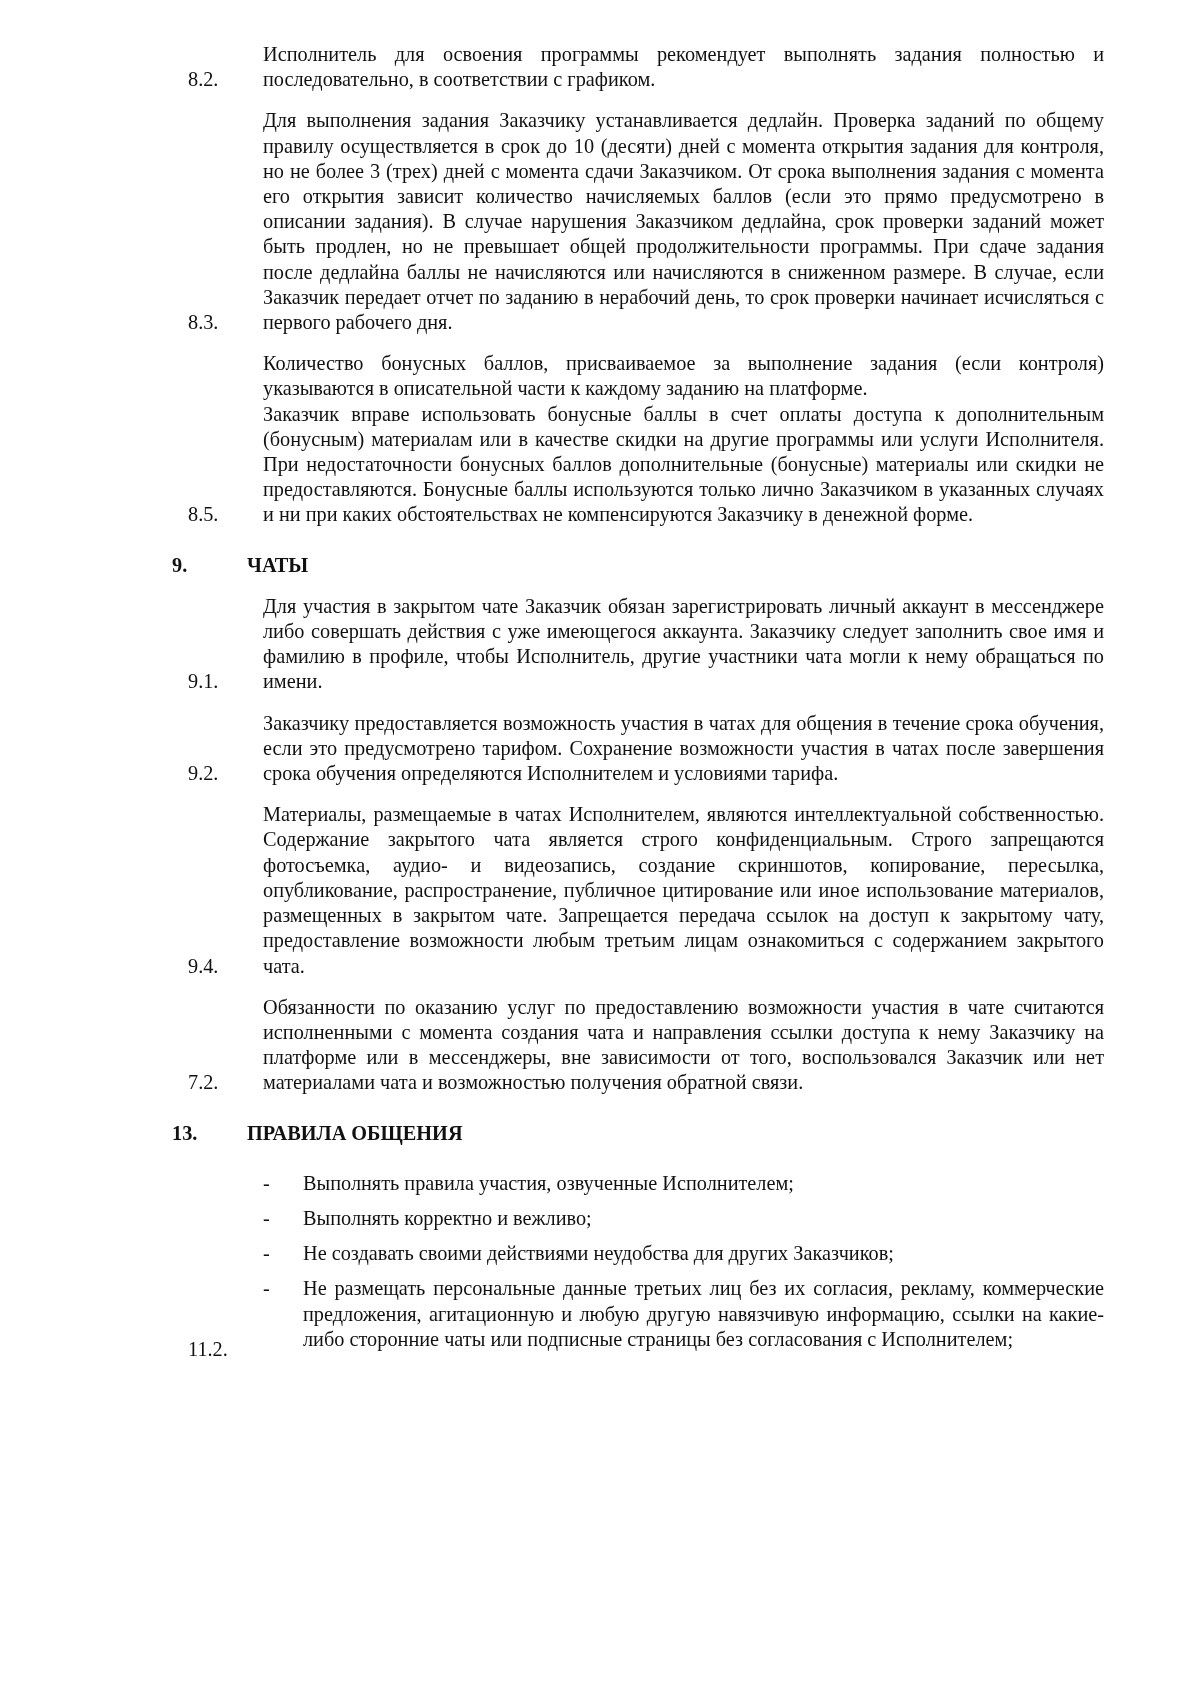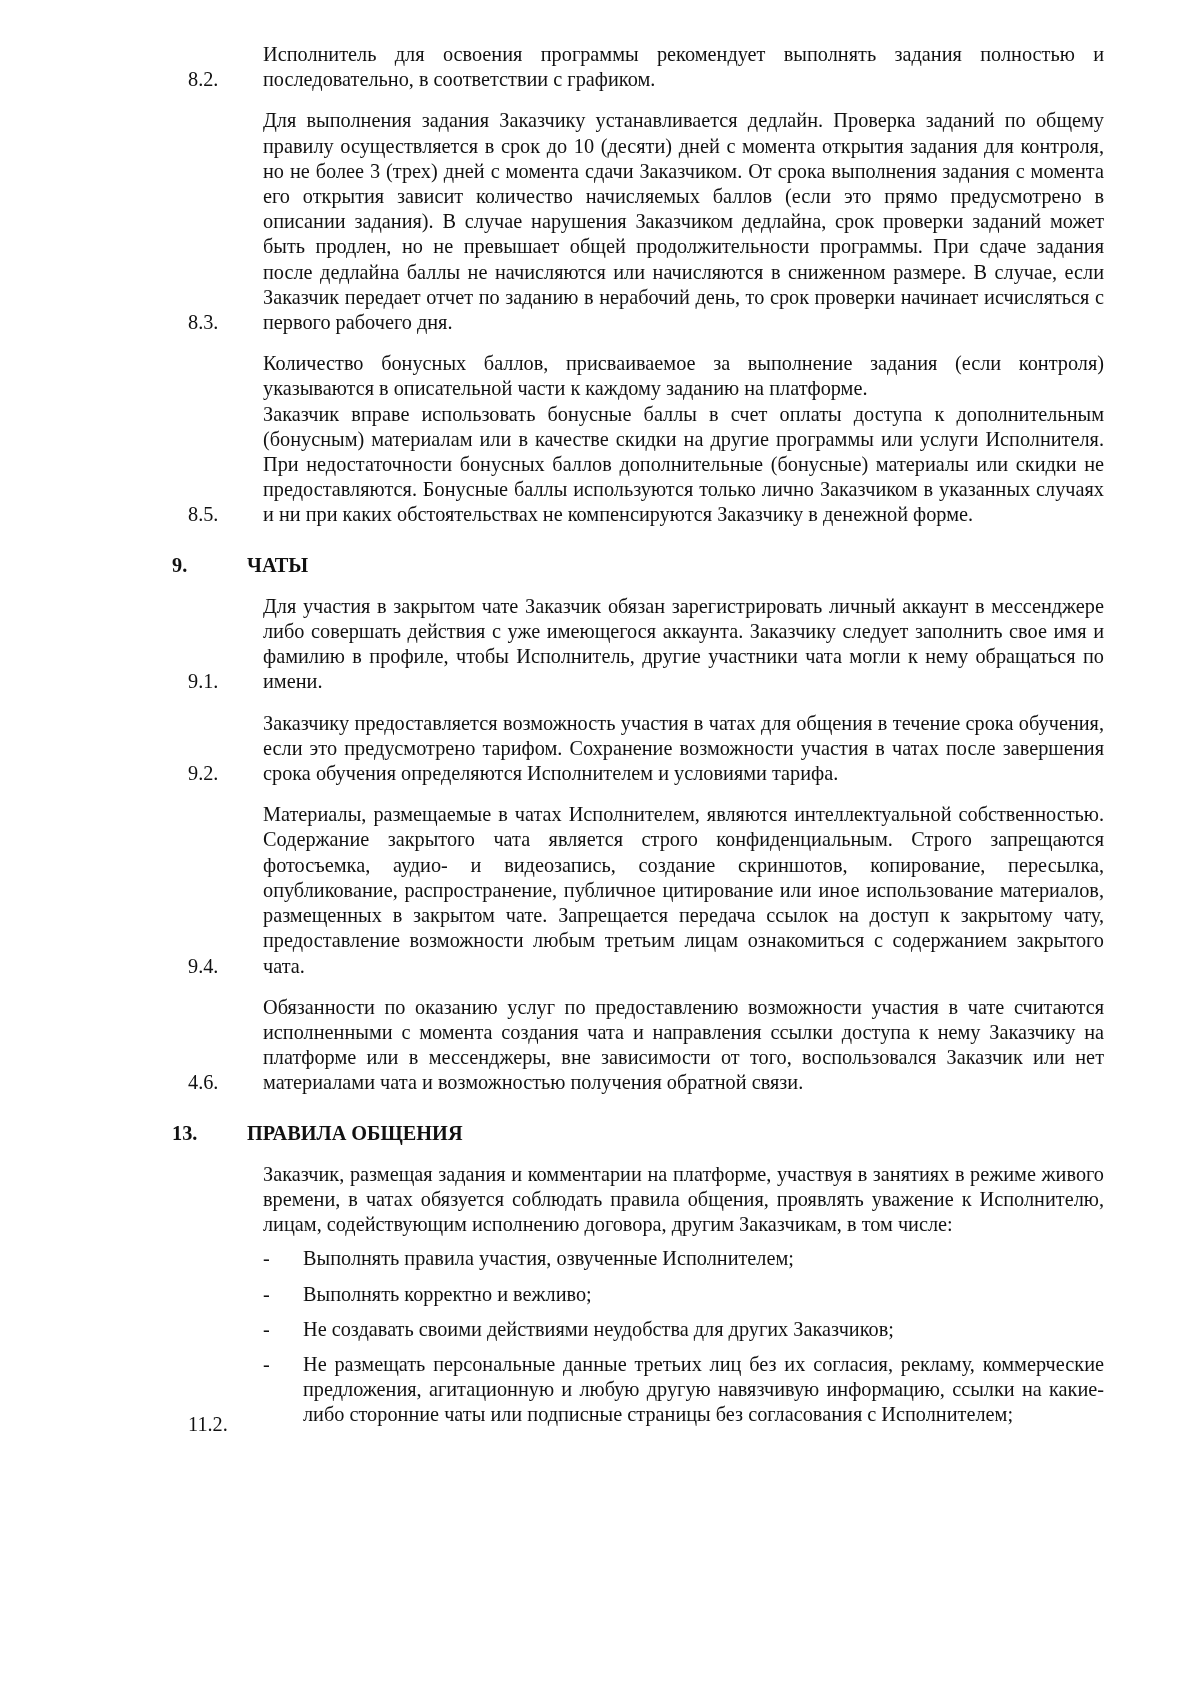--- a/index.html
+++ b/index.html
@@ -114,36 +114,35 @@
 
   <div class="clause">
     <div class="num">9.4.</div>
     <div class="body">
       <p>Материалы, размещаемые в чатах Исполнителем, являются интеллектуальной собственностью. Содержание закрытого чата является строго конфиденциальным. Строго запрещаются фотосъемка, аудио- и видеозапись, создание скриншотов, копирование, пересылка, опубликование, распространение, публичное цитирование или иное использование материалов, размещенных в закрытом чате. Запрещается передача ссылок на доступ к закрытому чату, предоставление возможности любым третьим лицам ознакомиться с содержанием закрытого чата.</p>
     </div>
   </div>
 
 
   <div class="clause">
-    <div class="num">4.6.</div>
+    <div class="num">7.2.</div>
     <div class="body">
       <p>Обязанности по оказанию услуг по предоставлению возможности участия в чате считаются исполненными с момента создания чата и направления ссылки доступа к нему Заказчику на платформе или в мессенджеры, вне зависимости от того, воспользовался Заказчик или нет материалами чата и возможностью получения обратной связи.</p>
     </div>
   </div>
 
 
   <div class="section-head">
     <div class="num">13.</div>
     <div class="body">ПРАВИЛА ОБЩЕНИЯ</div>
   </div>
 
   <div class="clause">
     <div class="num">11.2.</div>
     <div class="body">
-      <p>Заказчик, размещая задания и комментарии на платформе, участвуя в занятиях в режиме живого времени, в чатах обязуется соблюдать правила общения, проявлять уважение к Исполнителю, лицам, содействующим исполнению договора, другим Заказчикам, в том числе:</p>
       <div class="bullets">
         <div class="bullet">
           <span class="dash">-</span>
           <span class="btext">Выполнять правила участия, озвученные Исполнителем;</span>
         </div>
         <div class="bullet">
           <span class="dash">-</span>
           <span class="btext">Выполнять корректно и вежливо;</span>
         </div>
         <div class="bullet">

